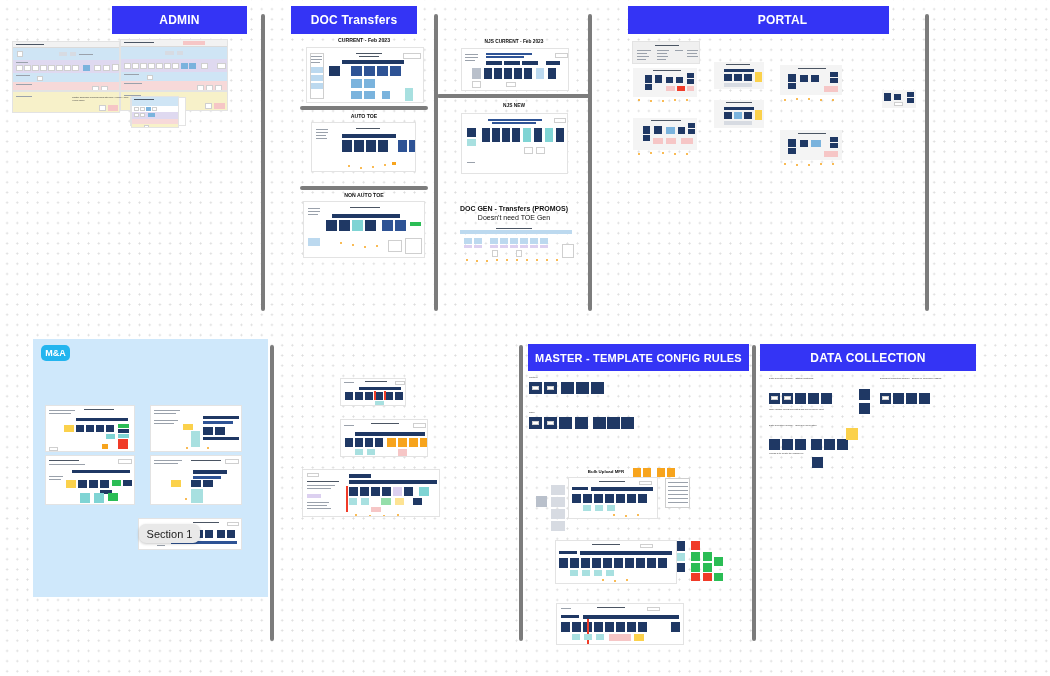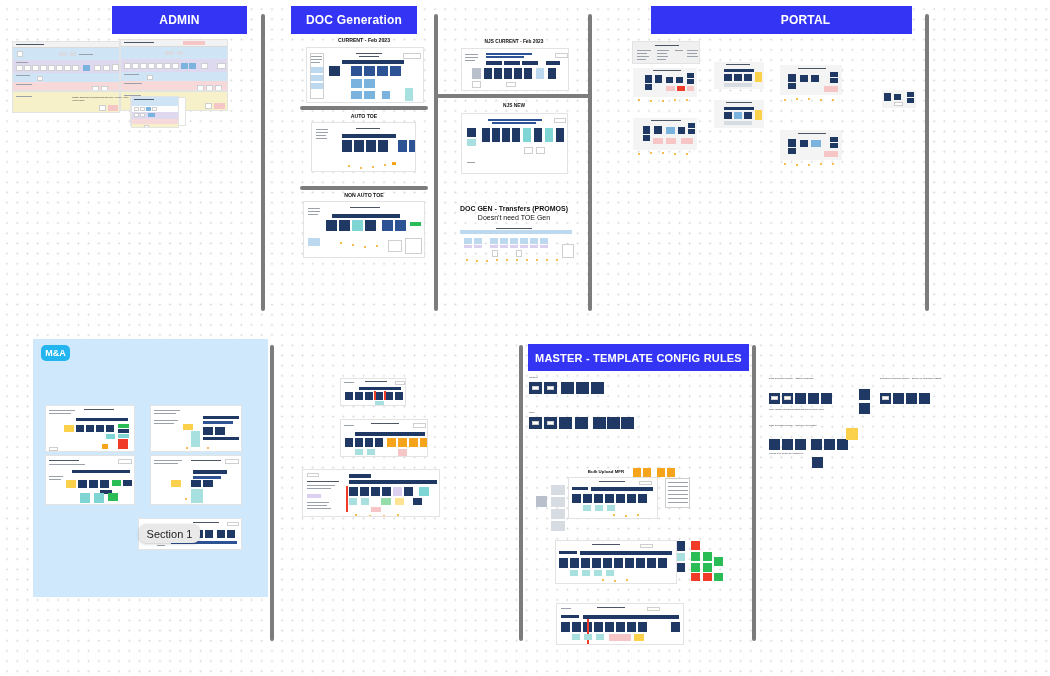--- a/index.html
+++ b/index.html
@@ -118,23 +118,24 @@
   .dot { position: absolute; border-radius: 50%; background: #f7a41d; width: 2px; height: 2px; }
 </style>
 </head>
 <body>
 
 <div id="canvas">
 
   <div class="panel-bg" style="left:33px;top:339px;width:235px;height:258px;"></div>
 
   <div class="section-header" style="left:112px;top:6px;width:135px;height:28px;font-size:12px;">ADMIN</div>
-  <div class="section-header" style="left:291px;top:6px;width:126px;height:28px;font-size:12px;">DOC Generation</div>
-  <div class="section-header" style="left:651px;top:6px;width:261px;height:28px;font-size:12px;padding-left:48px;">PORTAL</div>
+  <div class="section-header" style="left:291px;top:6px;width:126px;height:28px;font-size:12px;">DOC Transfers</div>
+  <div class="section-header" style="left:628px;top:6px;width:261px;height:28px;font-size:12px;padding-left:48px;">PORTAL</div>
   <div class="section-header" style="left:528px;top:344px;width:221px;height:27px;font-size:11px;">MASTER - TEMPLATE CONFIG RULES</div>
+  <div class="section-header" style="left:760px;top:344px;width:216px;height:27px;font-size:12px;">DATA COLLECTION</div>
 
   <div class="tag-badge" style="left:41px;top:345px;width:29px;height:16px;font-size:9px;">M&amp;A</div>
 
   <div class="divider" style="left:261px;top:14px;height:297px;"></div>
   <div class="divider" style="left:434px;top:14px;height:297px;"></div>
   <div class="divider" style="left:588px;top:14px;height:297px;"></div>
   <div class="divider" style="left:925px;top:14px;height:297px;"></div>
   <div class="divider" style="left:270px;top:345px;height:296px;"></div>
   <div class="divider" style="left:519px;top:345px;height:296px;"></div>
   <div class="divider" style="left:752px;top:345px;height:296px;"></div>

